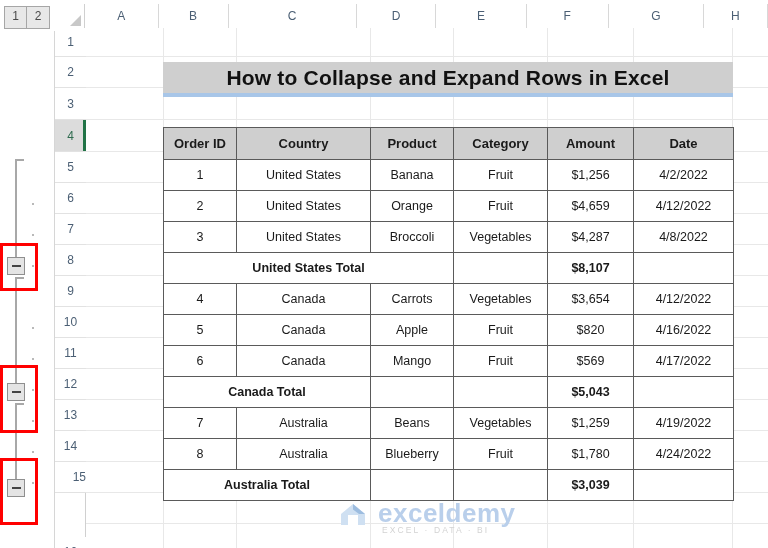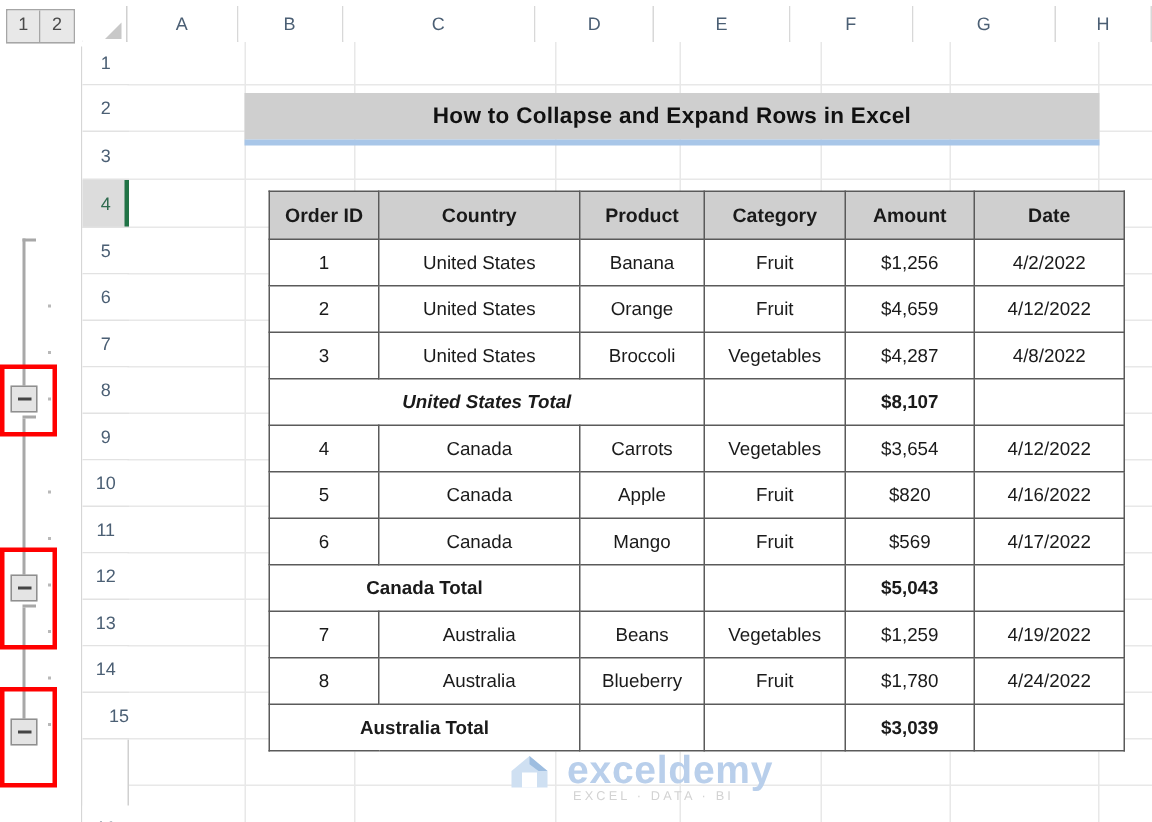--- a/index.html
+++ b/index.html
@@ -118,21 +118,21 @@
   }
   .gridline-h {
     position: absolute; left: 0; right: 0; height: 1px; background: #e8e8e8;
   }
 
   
   .title-banner {
     position: absolute;
     background: #cfcfcf;
     display: flex; align-items: center; justify-content: center;
-    font-size: 15px; font-weight: bold; color:#111;
+    font-size: 21px; font-weight: bold; color:#111;
     letter-spacing: .2px;
   }
   .title-underline {
     position: absolute;
     background: #a8c6e8;
   }
 
   
   .xtable {
     position: absolute;
@@ -293,21 +293,21 @@
     <div class="gridline-h" style="top:371px;"></div>
     <div class="gridline-h" style="top:402px;"></div>
     <div class="gridline-h" style="top:433px;"></div>
     <div class="gridline-h" style="top:464px;"></div>
     <div class="gridline-h" style="top:495px;"></div>
   </div>
 
   <div class="title-banner" style="left:163px; top:62px; width:570px; height:31px;">How to Collapse and Expand Rows in Excel</div>
   <div class="title-underline" style="left:163px; top:93px; width:570px; height:4px;"></div>
 
-  <table class="xtable" style="left:179px; top:127px; width:570px;">
+  <table class="xtable" style="left:163px; top:127px; width:570px;">
     <colgroup>
       <col style="width:73px;">
         <col style="width:134px;">
         <col style="width:83px;">
       <col style="width:94px;">
         <col style="width:86px;">
         <col style="width:100px;">
     </colgroup>
     <tbody>
       <tr>
@@ -338,21 +338,21 @@
       <tr>
         <td style="height:31px;">3</td>
         <td>United States</td>
         <td>Broccoli</td>
         <td>Vegetables</td>
         <td>$4,287</td>
         <td>4/8/2022</td>
       </tr>
 
       <tr>
-        <td class="subtotal" colspan="3" style="height:31px;font-style:italic;">United States Total</td>
+        <td class="subtotal" colspan="3" style="height:31px;">United States Total</td>
         <td class="blank"></td>
         <td class="subtotal">$8,107</td>
         <td class="blank"></td>
       </tr>
 
       <tr>
         <td style="height:31px;">4</td>
         <td>Canada</td>
         <td>Carrots</td>
         <td>Vegetables</td>

